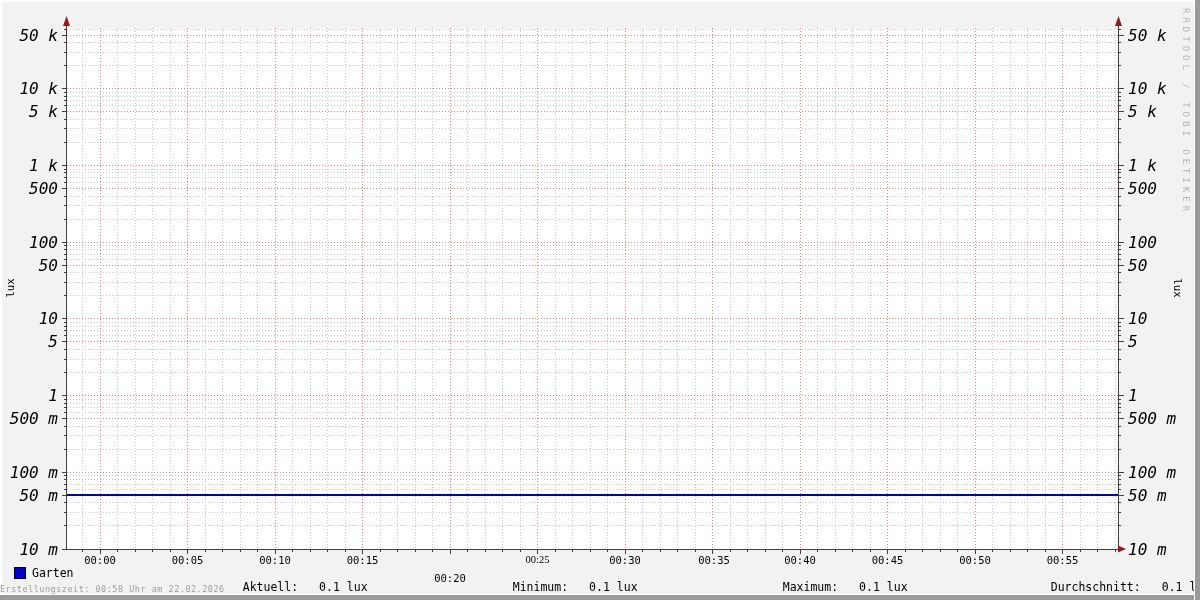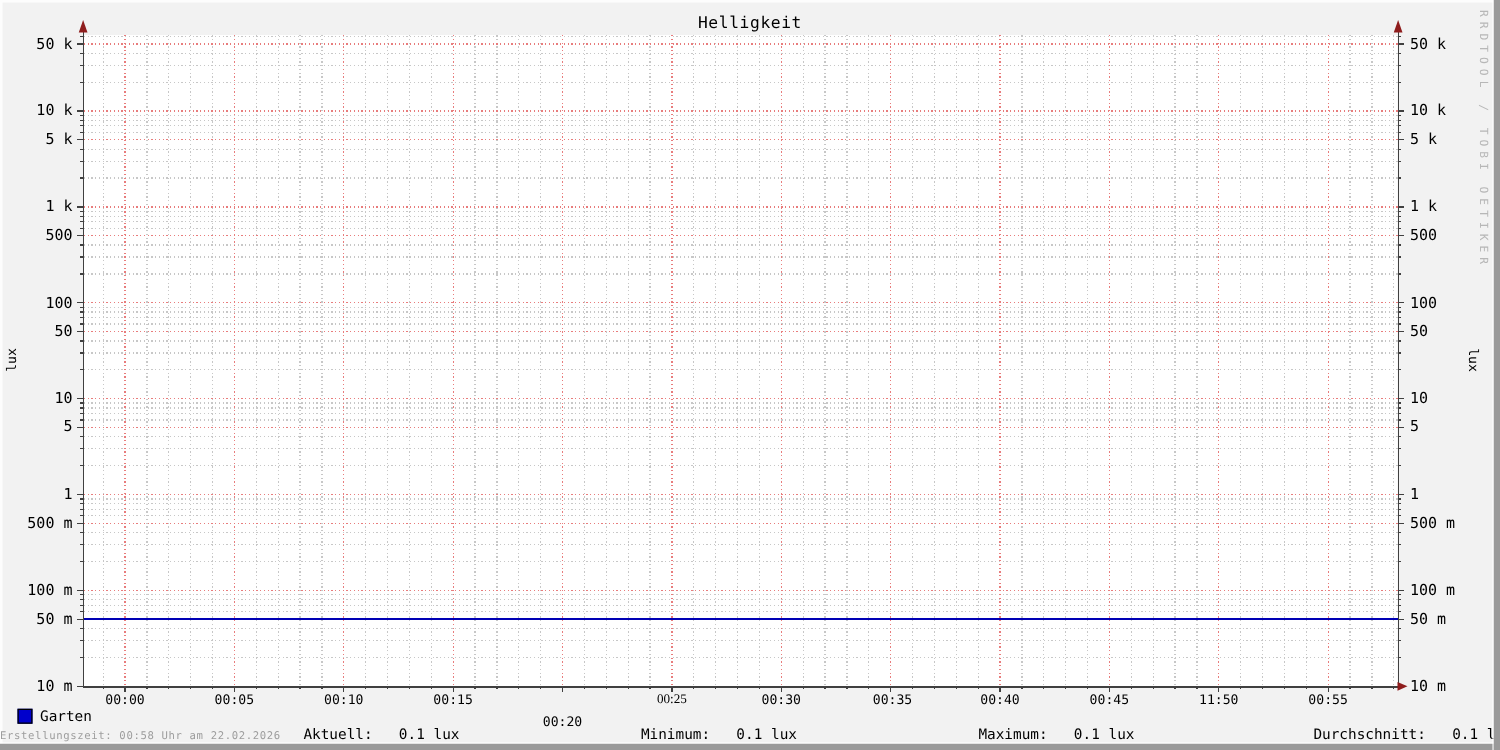--- a/index.html
+++ b/index.html
@@ -21,21 +21,21 @@
   }
   .watermark{
     position:absolute; left:1181px; top:8px; height:400px;
     writing-mode:vertical-rl; font-size:9px; letter-spacing:4px; color:#b7b7b7;
   }
   .axis-unit{position:absolute; width:26px; height:14px; text-align:center;
     font-size:10.5px; color:#000; line-height:14px;}
   .axis-unit.left{left:-3px; top:281px; transform:rotate(-90deg);}
   .axis-unit.right{left:1165px; top:281px; transform:rotate(90deg);}
   #chart-svg{position:absolute; left:0; top:0;}
-  .ylbl{position:absolute; font-size:12px; color:#000; height:13px; line-height:13px; white-space:pre;}
+  .ylbl{position:absolute; font-size:16px; color:#000; height:13px; line-height:13px; white-space:pre;font-style:italic;}
   .ylbl.l{width:58px; text-align:right;}
   .ylbl.r{text-align:left;}
   .xlbl{position:absolute; font-size:10.5px; color:#000; width:52px; text-align:center; white-space:pre;}
   .legend-swatch{
     position:absolute; left:14px; top:567px; width:12px; height:12px;
     background:#0000cc; border:1px solid #000; box-sizing:border-box;
   }
   .legend-label{position:absolute; left:32px; top:566px; font-size:11.5px; line-height:14px; color:#000;}
   .stat{position:absolute; top:566px; font-size:11.5px; line-height:14px; color:#000; white-space:pre;}
   .stat .val{margin-left:21px;}
@@ -44,21 +44,20 @@
     font-size:8.5px; color:#9d9d9d; letter-spacing:0.5px;
   }
 </style>
 </head>
 <body>
 
 <div class="graph">
   <div class="border-top"></div>
   <div class="border-left"></div>
 
-  <div class="title">Helligkeit</div>
   <div class="watermark">RRDTOOL / TOBI OETIKER</div>
 
   <div class="axis-unit left">lux</div>
   <div class="axis-unit right">lux</div>
 
   <svg id="chart-svg" width="1200" height="600">
       <rect x="67" y="28" width="1051" height="521" fill="#ffffff"></rect>
       <line x1="67" y1="525.9109993325726" x2="1118" y2="525.9109993325726" stroke="#c7c7c7" stroke-width="1" stroke-dasharray="1,2" shape-rendering="crispEdges"></line>
       <line x1="67" y1="512.4047997630018" x2="1118" y2="512.4047997630018" stroke="#c7c7c7" stroke-width="1" stroke-dasharray="1,2" shape-rendering="crispEdges"></line>
       <line x1="67" y1="502.82199866514526" x2="1118" y2="502.82199866514526" stroke="#c7c7c7" stroke-width="1" stroke-dasharray="1,2" shape-rendering="crispEdges"></line>
@@ -404,21 +403,21 @@
       <div class="xlbl" style="left: 74px; top: 554px;">00:00</div>
       <div class="xlbl" style="left: 161.5px; top: 554px;">00:05</div>
       <div class="xlbl" style="left: 249px; top: 554px;">00:10</div>
       <div class="xlbl" style="left: 336.5px; top: 554px;">00:15</div>
       <div class="xlbl" style="left: 424px; top: 554px; margin-top: 18px;">00:20</div>
       <div class="xlbl" style="left: 511.5px; top: 554px; font-family: Liberation Serif, serif;">00:25</div>
       <div class="xlbl" style="left: 599px; top: 554px;">00:30</div>
       <div class="xlbl" style="left: 688px; top: 554px;">00:35</div>
       <div class="xlbl" style="left: 774px; top: 554px; text-align: center;">00:40</div>
       <div class="xlbl" style="left: 861.5px; top: 554px;">00:45</div>
-      <div class="xlbl" style="left: 949px; top: 554px;">11:50</div>
+      <div class="xlbl" style="left: 949px; top: 554px;">00:50</div>
       <div class="xlbl" style="left: 1036.5px; top: 554px;">00:55</div>
     </div>
 
   <div class="legend-swatch"></div>
   <div class="legend-label">Garten</div>
 
   <div class="stat" style="left:215px">
     <span>Aktuell:</span><span class="val">0.1 lux</span>
   </div>
   <div class="stat" style="left:485px">

